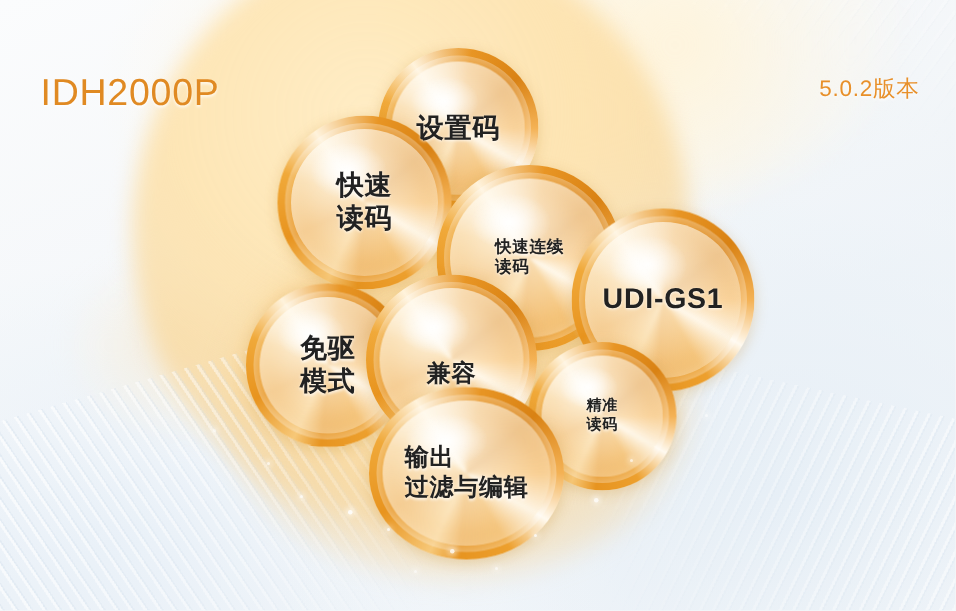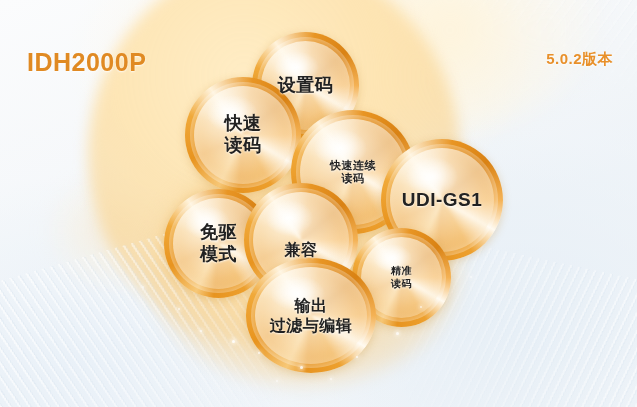--- a/index.html
+++ b/index.html
@@ -77,29 +77,29 @@
     transform:rotate(8deg);
     -webkit-mask-image:linear-gradient(200deg, rgba(0,0,0,.7) 0%, rgba(0,0,0,0) 70%);
             mask-image:linear-gradient(200deg, rgba(0,0,0,.7) 0%, rgba(0,0,0,0) 70%);
   }
 
   
   .spark{position:absolute;border-radius:50%;background:#fff;pointer-events:none;
     box-shadow:0 0 4px 1px rgba(255,255,255,.95);}
 
   
-  .heading{position:absolute;font-weight:bold;letter-spacing:.5px;white-space:nowrap;}
+  .heading{position:absolute;font-weight:normal;letter-spacing:.5px;white-space:nowrap;}
   #title-left{left:27px;top:48px;font-size:25px;color:#e08a23;
     text-shadow:0 1px 2px rgba(255,255,255,.85);}
   #title-right{right:24px;top:50px;font-size:15px;color:#e8902a;
     text-shadow:0 1px 2px rgba(255,255,255,.85);}
 
   
   .bubble{position:absolute;border-radius:50%;display:flex;align-items:center;
-    justify-content:center;text-align:center;color:#222;font-weight:bold;
+    justify-content:center;color:#222;font-weight:bold;
     line-height:1.22;letter-spacing:.5px;}
   .bubble .fill{position:absolute;inset:4px;border-radius:50%;
     background:radial-gradient(circle at 36% 28%, rgba(255,253,247,.86) 0%, rgba(255,247,232,.58) 48%, rgba(253,238,212,.42) 74%, rgba(250,228,190,.34) 100%);
     backdrop-filter:blur(1px);}
   .bubble .hl{position:absolute;border-radius:50%;
     background:radial-gradient(ellipse at 50% 50%, rgba(255,255,255,.92) 0%, rgba(255,255,255,.35) 45%, rgba(255,255,255,0) 72%);
     pointer-events:none;}
   .bubble .lbl{position:relative;z-index:3;
     text-shadow:0 1px 2px rgba(255,255,255,.8);}
   .r-std{

